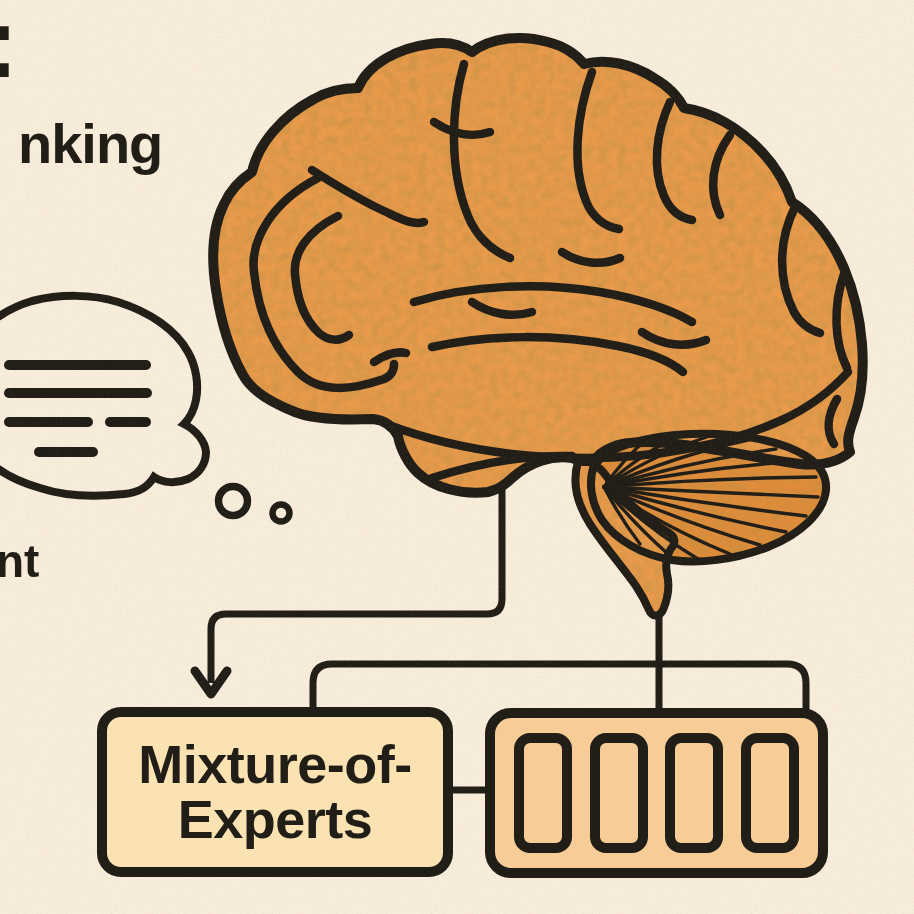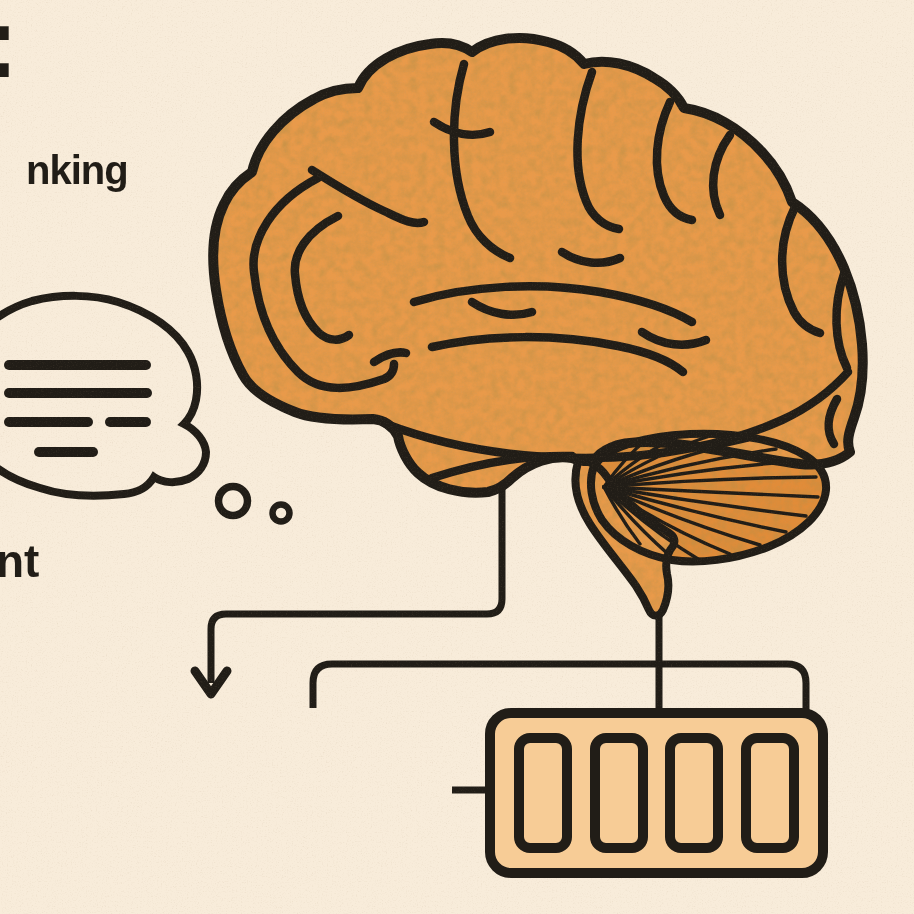--- a/index.html
+++ b/index.html
@@ -11,21 +11,21 @@
   .canvas{
     position:relative;width:914px;height:914px;overflow:hidden;
     background:#f8ecda;color:#211d17;
   }
   .art{position:absolute;left:0;top:0;width:914px;height:914px;}
   .frag{
     position:absolute;color:#211d17;font-weight:700;line-height:1;
     white-space:nowrap;user-select:none;
   }
   .frag-colon{left:-15px;top:-8px;font-size:100px;}
-  .frag-nking{left:26px;top:116px;font-size:40px;letter-spacing:-1px;margin-top:34px;}
+  .frag-nking{left:18px;top:116px;font-size:56px;letter-spacing:-1px;}
   .frag-nt{left:-4px;top:538px;font-size:46px;}
   .node-box{
     position:absolute;box-sizing:border-box;border:10px solid #211d17;
     display:flex;align-items:center;justify-content:center;
   }
   .moe-box{
     left:97px;top:707px;width:356px;height:170px;border-radius:24px;
     background:#fbe2b2;text-align:center;
   }
   .moe-label{
@@ -134,20 +134,26 @@
       </g>
     </g>
 
     <rect x="0" y="0" width="914" height="914" filter="url(#paper)" opacity="0.5"></rect>
   </svg>
 
   <div class="frag frag-colon">:</div>
   <div class="frag frag-nking">nking</div>
   <div class="frag frag-nt">nt</div>
 
+  <div class="node-box moe-box">
+    <div class="moe-label">
+      <span>Mixture-of-</span>
+      <span>Experts</span>
+    </div>
+  </div>
 
   <div class="node-box experts-box">
     <div class="slot"></div>
     <div class="slot"></div>
     <div class="slot"></div>
     <div class="slot"></div>
   </div>
 
 </div>
 

